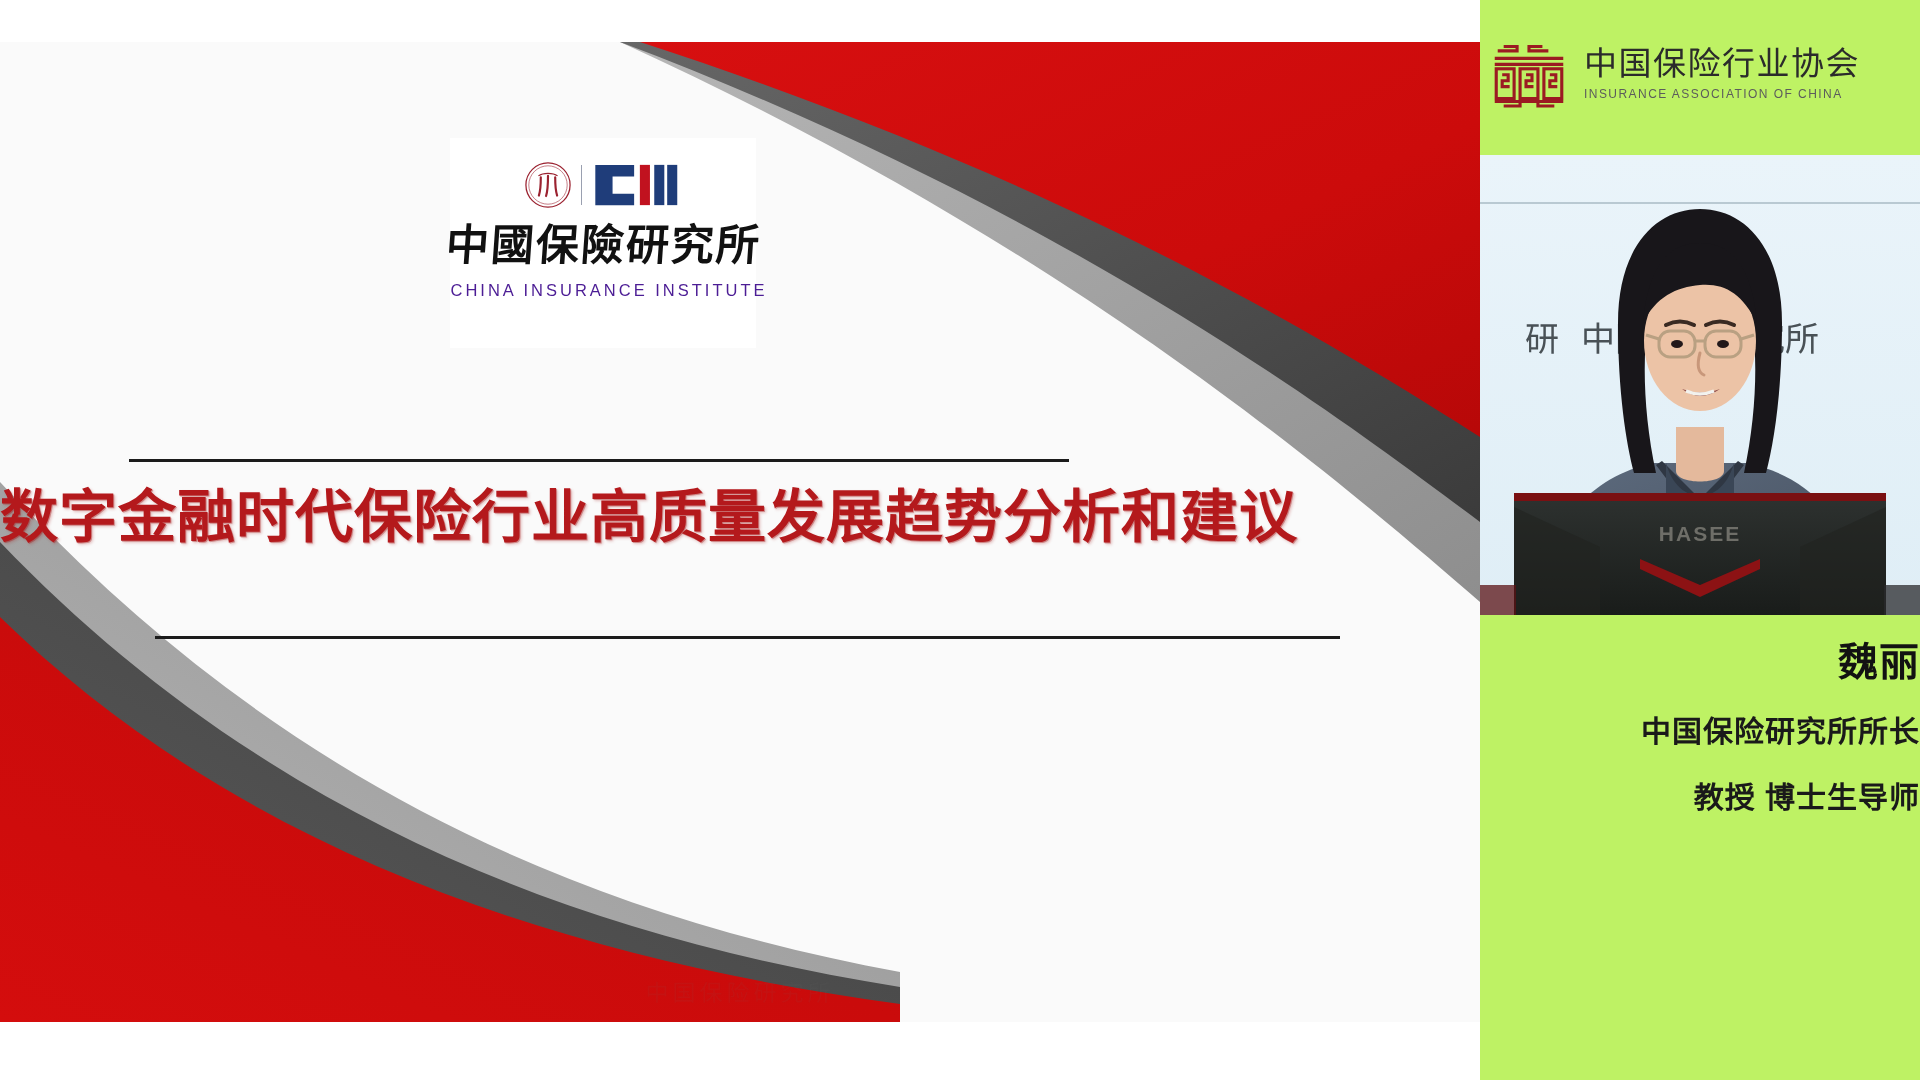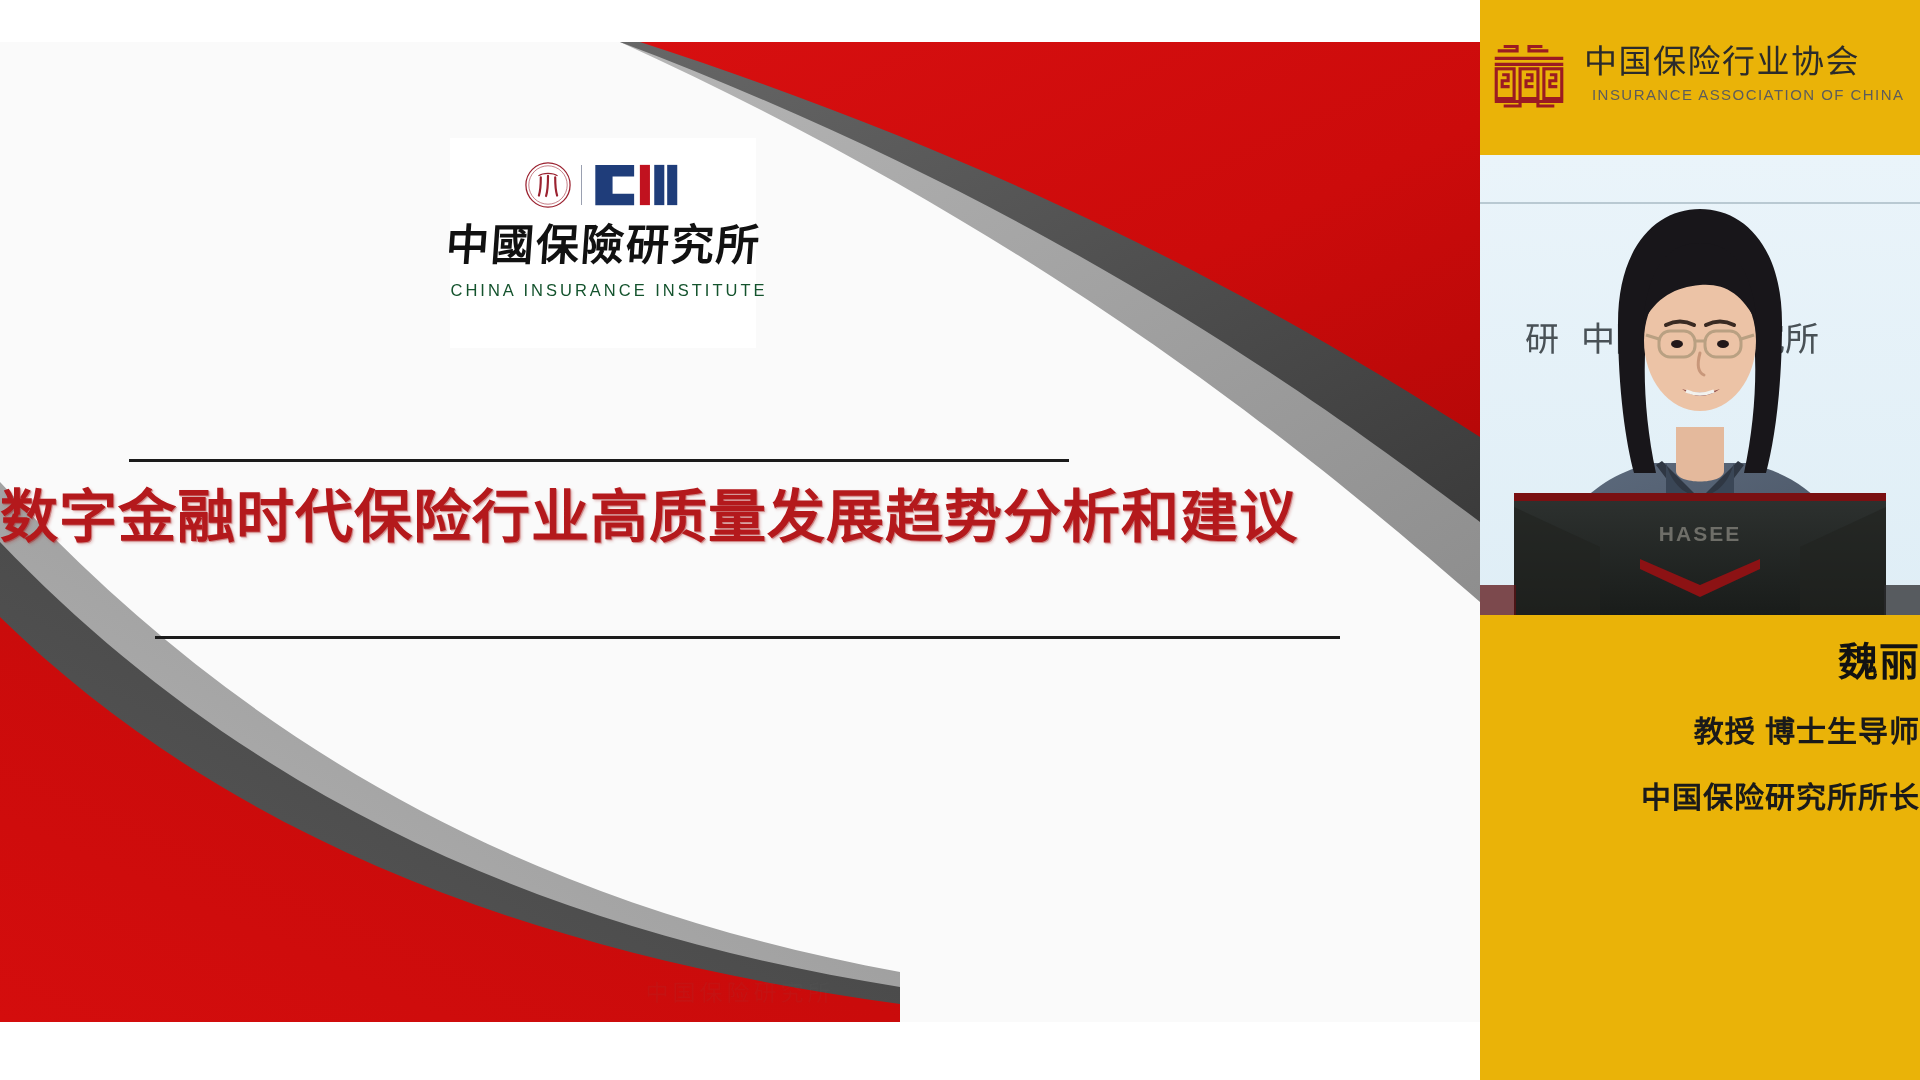--- a/index.html
+++ b/index.html
@@ -88,21 +88,21 @@
     color: #111111;
     line-height: 1;
     white-space: nowrap;
     transform: skewX(-4deg);
   }
 
   #logo-en {
     margin-top: 14px;
     font-size: 16.5px;
     letter-spacing: 3.0px;
-    color: #14532d;
+    color: #4c1d95;
     white-space: nowrap;
     margin-left: 12px;
   }
 
   
   #rule-top {
     position: absolute;
     left: 129px;
     top: 417px;
     width: 940px;
@@ -147,21 +147,21 @@
     white-space: nowrap;
   }
 
   
   #side-panel {
     position: absolute;
     left: 1480px;
     top: 0px;
     width: 440px;
     height: 1080px;
-    background: #eab308;
+    background: #bef264;
   }
 
   #org-header {
     position: absolute;
     left: 0px;
     top: 34px;
     width: 440px;
     height: 80px;
     display: flex;
     align-items: center;
@@ -188,25 +188,24 @@
     font-size: 33px;
     font-weight: 400;
     letter-spacing: 1.5px;
     color: #2b2b2b;
     line-height: 1.06;
     white-space: nowrap;
   }
 
   #org-name-en {
     margin-top: 6px;
-    font-size: 15px;
+    font-size: 12px;
     letter-spacing: 1.45px;
     color: #5c5c5c;
     white-space: nowrap;
-    margin-left: 8px;
   }
 
   
   #video-tile {
     position: absolute;
     left: 0px;
     top: 155px;
     width: 440px;
     height: 460px;
     overflow: hidden;
@@ -425,18 +424,18 @@
           <text x="220" y="386" text-anchor="middle" font-family="&quot;Liberation Sans&quot;, &quot;DejaVu Sans&quot;, sans-serif" font-size="21" letter-spacing="2" fill="#6e6e68" font-weight="bold">HASEE</text>
 
           <rect x="0" y="430" width="36" height="30" fill="#5b1114" opacity="0.75"></rect>
           <rect x="404" y="430" width="36" height="30" fill="#2a2a2c" opacity="0.75"></rect>
         </g>
       </svg>
     </div>
 
     <div id="speaker-block">
       <div id="speaker-name">魏丽</div>
+      <div class="speaker-line">中国保险研究所所长</div>
       <div class="speaker-line">教授 博士生导师</div>
-      <div class="speaker-line">中国保险研究所所长</div>
     </div>
 
   </div>
 </div>
 
 </body></html>

